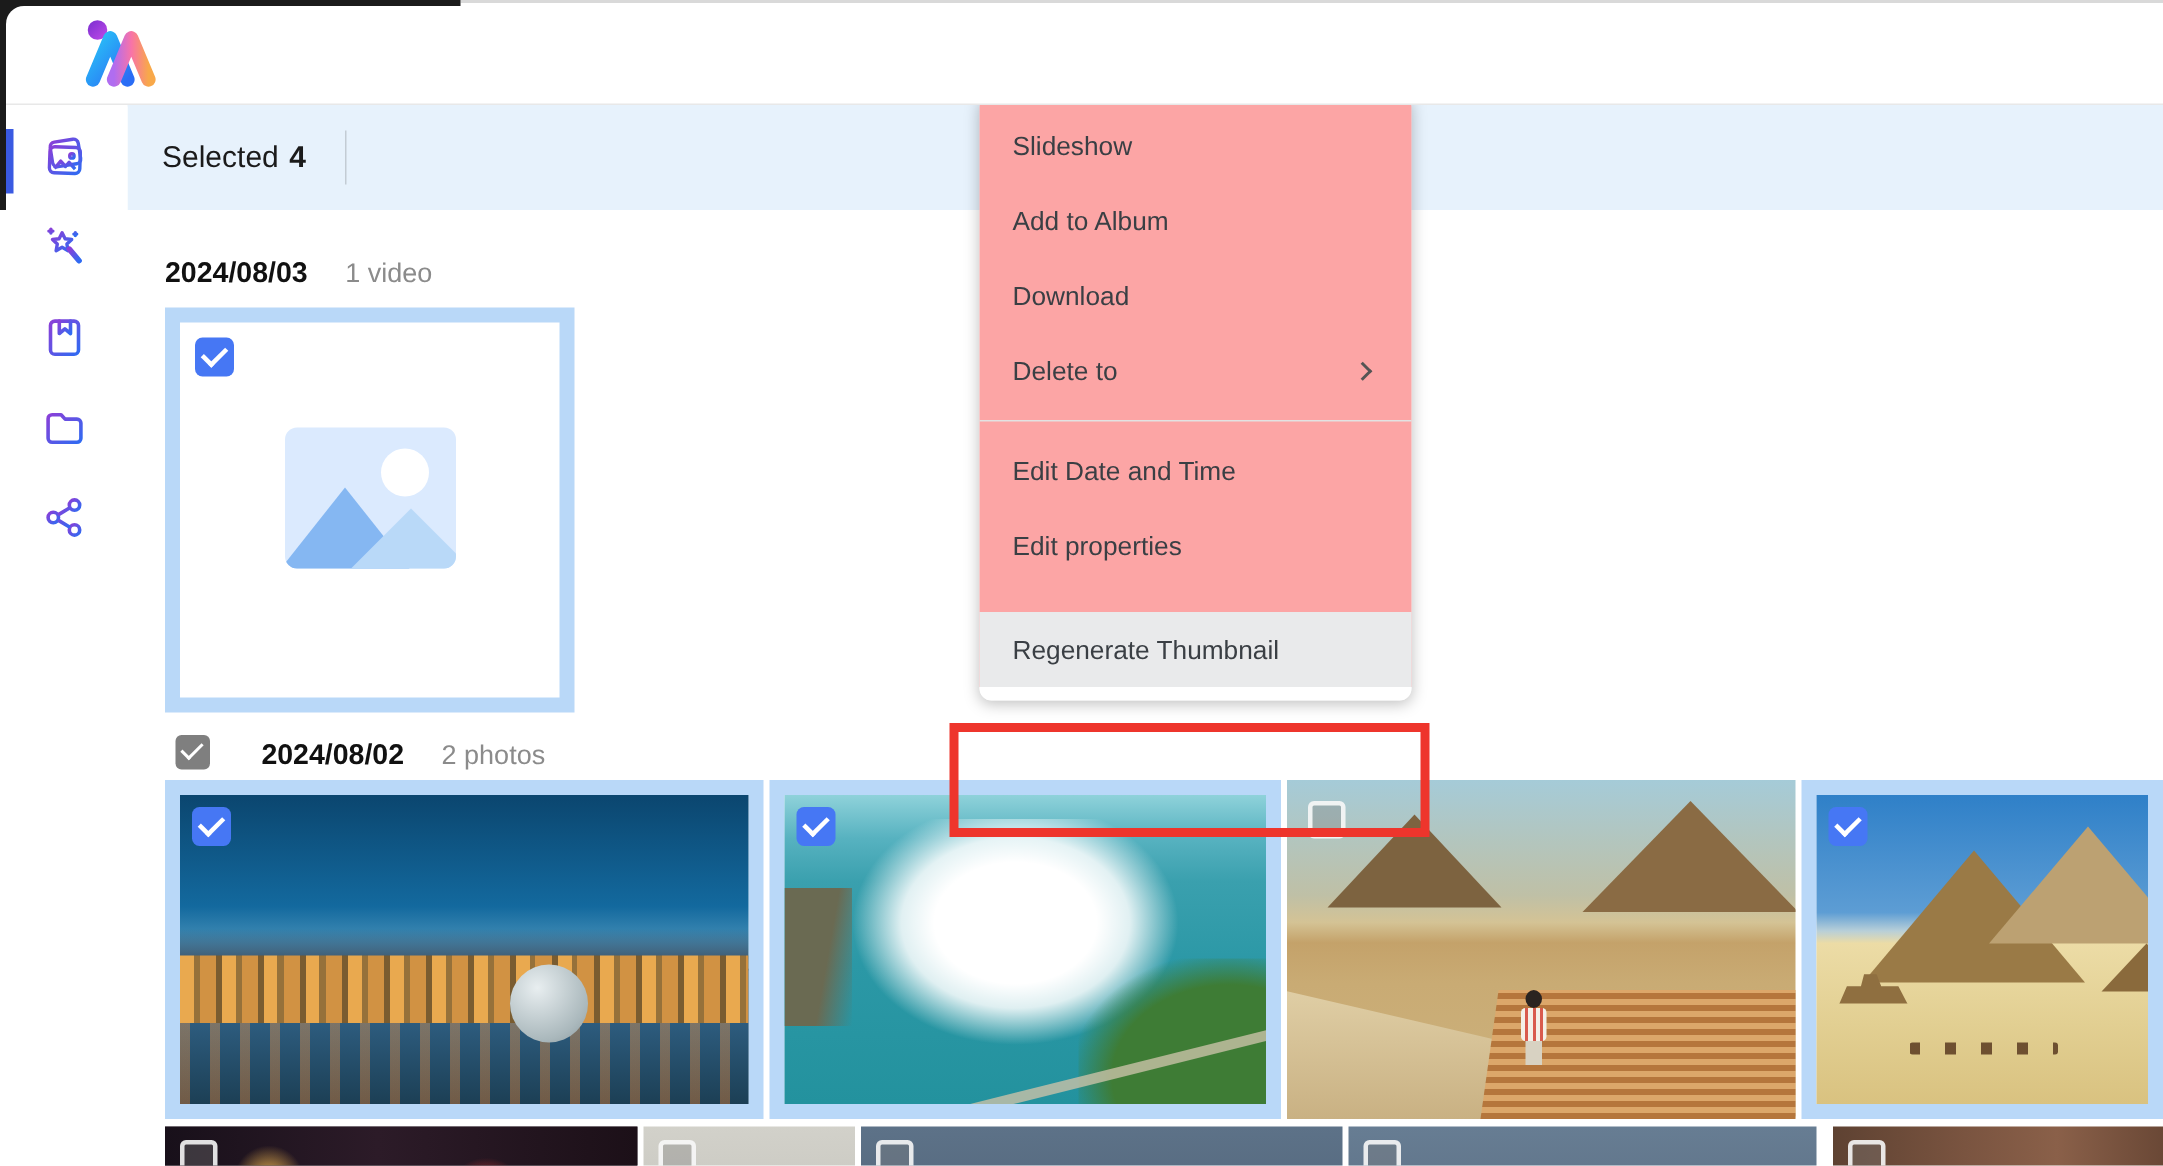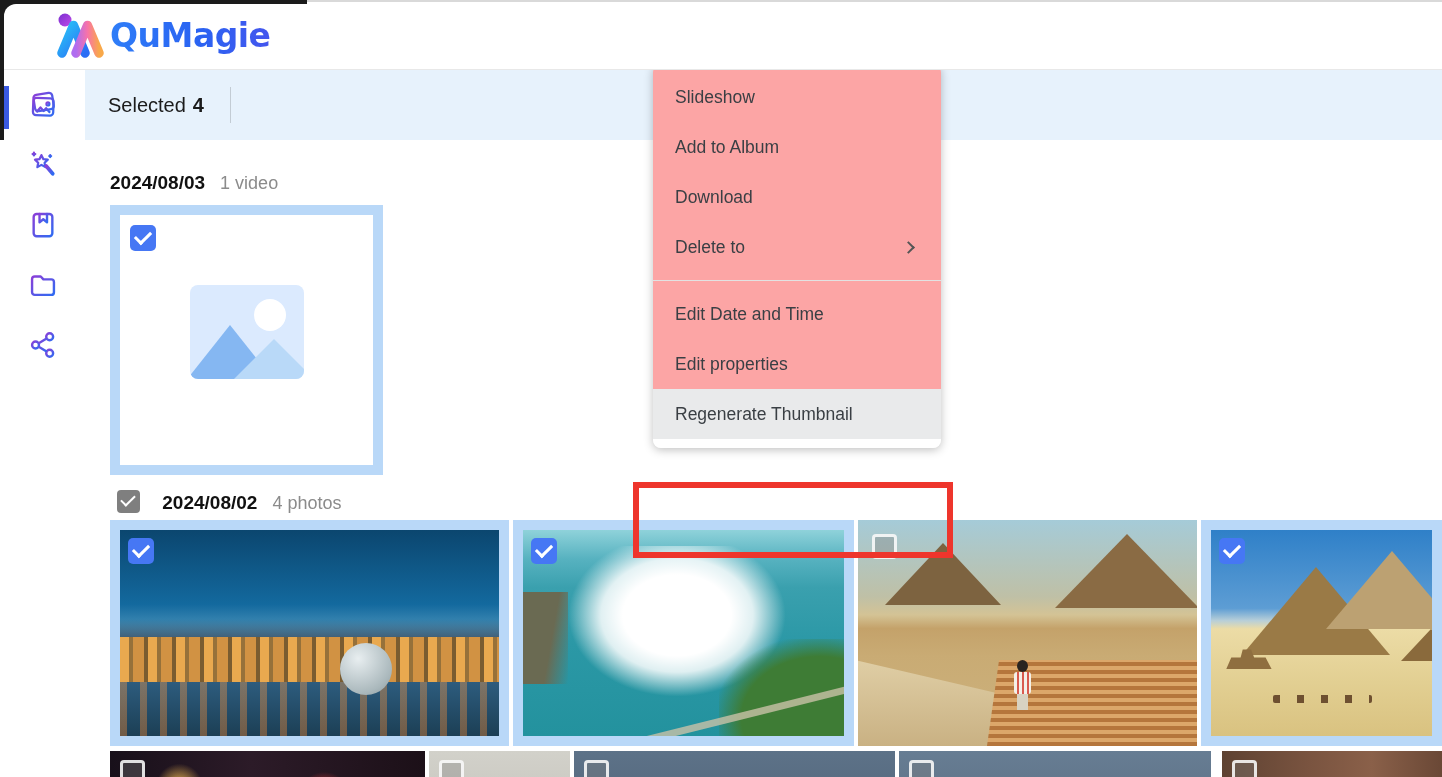--- a/index.html
+++ b/index.html
@@ -29,21 +29,21 @@
   .selbar-text { position:absolute; left:23px; top:0; height:70px; line-height:70px; font-size:20px; color:#1b1b1b; }
   .selbar-text b { margin-left:7px; }
   .selbar-div { position:absolute; left:145px; top:17px; width:1px; height:36px; background:#c3ccd4; }
   .panel-icon { position:absolute; right:-2px; top:24px; width:16px; height:22px; }
   .panel-icon .bar { position:absolute; left:0; top:0; width:3px; height:22px; background:#222; }
   .panel-icon .box { position:absolute; left:7px; top:0; width:14px; height:22px; border:3px solid #222; border-radius:3px; }
 
   
   .group-header { position:absolute; font-size:19px; color:#111; z-index:4; }
   .group-header b { font-weight:bold; }
-  .group-header .cnt { margin-left:15px; color:#8b8b8b; font-weight:normal; font-size:18px; }
+  .group-header .cnt { margin-left:25px; color:#8b8b8b; font-weight:normal; font-size:18px; }
 
   .tile { position:absolute; background:#fff; z-index:1; cursor:pointer; }
   .tile.sel { border:10px solid #b9d8f8; }
   .photo { width:100%; height:100%; position:relative; overflow:hidden; }
 
   .cb { position:absolute; z-index:3; cursor:pointer; }
   .cb.blue { width:26px; height:26px; border-radius:5px; background:#4677f4; }
   .cb.blue::after { content:""; position:absolute; left:5px; top:6px; width:13px; height:7px;
     border-left:3px solid #fff; border-bottom:3px solid #fff; transform:rotate(-45deg); }
   .cb.gray { width:23px; height:23px; border-radius:4px; background:#7f7f7f; position:relative; display:inline-block; vertical-align:-4px; }
@@ -112,21 +112,21 @@
   .ph-haze { background:linear-gradient(180deg,#d2d1ca 0%,#bdbcb4 100%); }
   .ph-storm1 { background:linear-gradient(180deg,#5d7288 0%,#4a5d71 100%); }
   .ph-storm2 { background:linear-gradient(180deg,#677d93 0%,#54667a 100%); }
   .ph-sepia { background:linear-gradient(90deg,#5e4232 0%,#7a5440 40%,#8a6049 68%,#6a4836 100%); }
 
   
   .menu { position:absolute; left:653px; top:64px; width:288px; z-index:8; box-shadow:0 2px 10px rgba(0,0,0,0.25); border-radius:8px; }
   .menu-body { background:#fca5a5; border-radius:8px 8px 0 0; padding-top:8px; }
   .menu-foot { height:9px; background:rgba(255,255,255,0.72); border-radius:0 0 8px 8px; }
   .mi { height:50px; line-height:50px; padding-left:22px; font-size:17.5px; color:#3a3f44; cursor:pointer; position:relative; }
-  .mi.hl { background:#e9eaeb; }
+  .mi.hl { background:#e9eaeb;margin-top:19px; }
   .mdiv { height:1px; background:#e2e2e2; margin:8px 0; }
   .chev { position:absolute; right:28px; top:21px; width:9px; height:9px;
     border-top:2px solid #555; border-right:2px solid #555; transform:rotate(45deg); }
 
   
   .redbox { position:absolute; left:633px; top:482px; width:320px; height:76px;
     border:6px solid #ee352c; z-index:12; pointer-events:none; }
 
   .hidden-defs { position:absolute; width:0; height:0; }
 </style>
@@ -160,21 +160,20 @@
 <div class="edge-left"></div>
 <div class="corner-white"></div>
 <div class="top-line"></div>
 
 <div class="header">
   <svg class="logo-icon" viewBox="0 0 48 46">
     <circle cx="9" cy="8" r="6.5" fill="url(#lgp)"></circle>
     <path d="M6 41 L17.5 13.5 L29 41" fill="none" stroke="url(#lg1)" stroke-width="9.5" stroke-linecap="round" stroke-linejoin="round"></path>
     <path d="M20 41 L31.5 13.5 L43 41" fill="none" stroke="url(#lg2)" stroke-width="9.5" stroke-linecap="round" stroke-linejoin="round"></path>
   </svg>
-  <div class="logo-text">QuMagie</div>
 </div>
 
 <div class="sidebar">
   <div class="active-bar"></div>
 
   <div class="side-item" style="top:18px;">
     <svg viewBox="0 0 24 24" width="32" height="32">
       <g fill="none" stroke="url(#ig)" stroke-width="1.7" stroke-linejoin="round">
         <rect x="5.4" y="3.6" width="14.2" height="12.4" rx="2.4" transform="rotate(-9 12 10)"></rect>
         <rect x="4.6" y="6.8" width="15.2" height="13" rx="2.4" transform="rotate(2 12 13)"></rect>
@@ -242,21 +241,21 @@
       <div class="sun"></div>
         <div class="m1"></div>
         <div class="m2"></div>
     </div>
   </div>
   <div class="cb blue" style="left:10px; top:10px;"></div>
 </div>
 
 <div class="group-header" style="left:117px; top:490px;">
   <span class="cb gray"></span>
-  <b style="margin-left:17px;">2024/08/02</b><span class="cnt">4 photos</span>
+  <b style="margin-left:29px;">2024/08/02</b><span class="cnt">2 photos</span>
 </div>
 
 <div class="tile sel" style="left:110px; top:520px; width:399px; height:226px;">
   <div class="photo ph-vancouver">
     <div class="mtns"></div>
       <div class="city"></div>
       <div class="water"></div>
       <div class="dome"></div>
   </div>
   <div class="cb blue" style="left:8px; top:8px;"></div>

